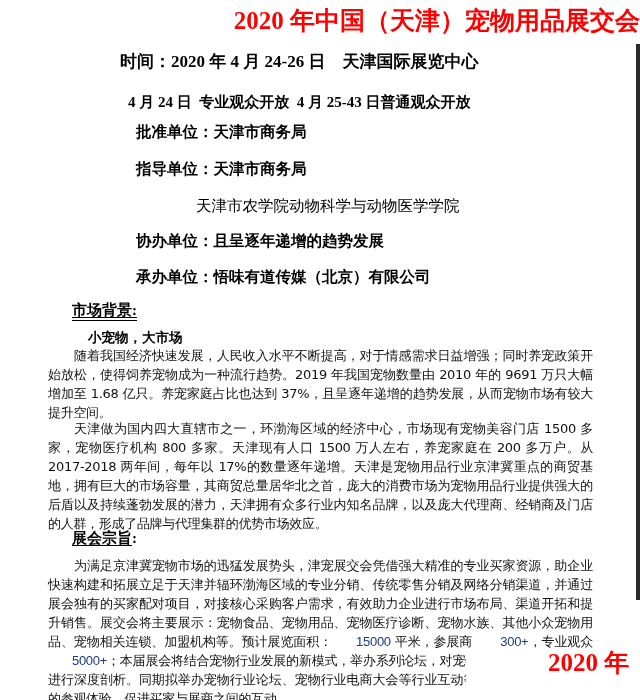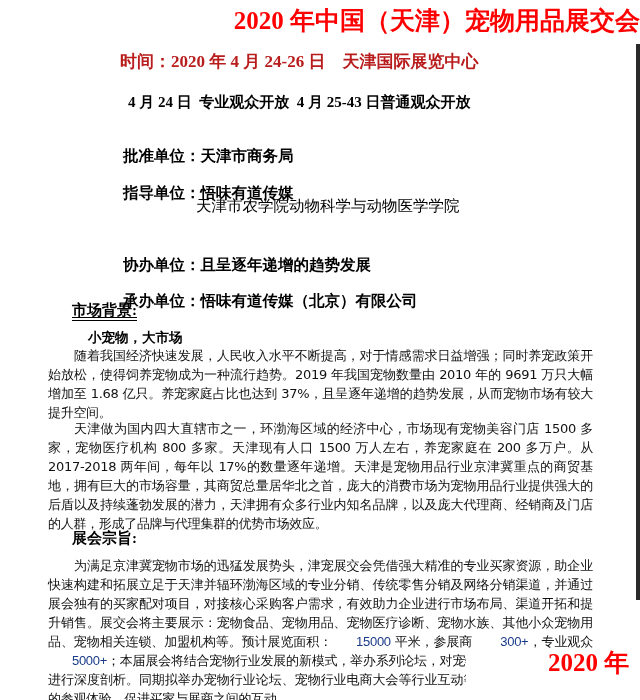--- a/index.html
+++ b/index.html
@@ -23,46 +23,45 @@
       color: #ff0000;
       font-weight: bold;
       font-size: 25px;
       line-height: 34px;
       font-family: "Liberation Serif", "DejaVu Serif", serif;
       letter-spacing: 0px;
     }
     .subtitle {
       position: absolute;
       left: 86px; top: 50px;
-      color: #b91c1c;
+      color: #000000;
       font-weight: bold;
       font-size: 17px;
       line-height: 24px;
       font-family: "Liberation Serif", "DejaVu Serif", serif;
       white-space: pre;
       padding-left: 34px;
     }
     .open-line {
       position: absolute;
       left: 128px; top: 91px;
       font-weight: bold;
       font-size: 15px;
       line-height: 22px;
       font-family: "Liberation Serif", "DejaVu Serif", serif;
       white-space: pre;
     }
     .unit-line {
       position: absolute;
-      left: 123px;
+      left: 136px;
       font-weight: bold;
       font-size: 15.5px;
       line-height: 22px;
       font-family: "Liberation Serif", "DejaVu Serif", serif;
       white-space: pre;
-      margin-top: 24px;
     }
     .unit-indent {
       position: absolute;
       left: 196px;
       font-weight: normal;
       font-size: 15.5px;
       line-height: 22px;
       font-family: "Liberation Serif", "DejaVu Serif", serif;
       white-space: pre;
     }
@@ -124,33 +123,33 @@
     }
   </style>
 </head>
 <body>
 
 <div class="title">2020 年中国（天津）宠物用品展交会</div>
 <div class="subtitle">时间：2020 年 4 月 24-26 日    天津国际展览中心</div>
 <div class="open-line">4 月 24 日  专业观众开放  4 月 25-43 日普通观众开放</div>
 
 <div class="unit-line" style="top:121px">批准单位：天津市商务局</div>
-<div class="unit-line" style="top:158px">指导单位：悟味有道传媒</div>
+<div class="unit-line" style="top:158px">指导单位：天津市商务局</div>
 <div class="unit-indent" style="top:195px">天津市农学院动物科学与动物医学学院</div>
 <div class="unit-line" style="top:230px">协办单位：且呈逐年递增的趋势发展</div>
 <div class="unit-line" style="top:266px">承办单位：悟味有道传媒（北京）有限公司</div>
 
 <div class="section-heading double" style="top:300px">市场背景:</div>
 <div class="sub-heading">小宠物，大市场</div>
 
 <div class="para" style="top:346px">随着我国经济快速发展，人民收入水平不断提高，对于情感需求日益增强；同时养宠政策开始放松，使得饲养宠物成为一种流行趋势。2019 年我国宠物数量由 2010 年的  9691  万只大幅增加至 1.68 亿只。养宠家庭占比也达到  37%，且呈逐年递增的趋势发展，从而宠物市场有较大提升空间。</div>
 <div class="para" style="top:419px">天津做为国内四大直辖市之一，环渤海区域的经济中心，市场现有宠物美容门店 1500 多家，宠物医疗机构 800 多家。天津现有人口 1500 万人左右，养宠家庭在 200 多万户。从 2017-2018 两年间，每年以 17%的数量逐年递增。天津是宠物用品行业京津冀重点的商贸基地，拥有巨大的市场容量，其商贸总量居华北之首，庞大的消费市场为宠物用品行业提供强大的后盾以及持续蓬勃发展的潜力，天津拥有众多行业内知名品牌，以及庞大代理商、经销商及门店的人群，形成了品牌与代理集群的优势市场效应。</div>
 
 <div class="section-heading" style="top:528px">
-  <span class="single" style="text-underline-offset:2px;">展会宗旨</span><span>:</span>
+  <span class="single" style="text-decoration:underline;text-underline-offset:2px;">展会宗旨</span><span>:</span>
 </div>
 
 <div class="para" style="top:556px">
   <span>为满足京津冀宠物市场的迅猛发展势头，津宠展交会凭借强大精准的专业买家资源，助企业快速构建和拓展立足于天津并辐环渤海区域的专业分销、传统零售分销及网络分销渠道，并通过展会独有的买家配对项目，对接核心采购客户需求，有效助力企业进行市场布局、渠道开拓和提升销售。展交会将主要展示：宠物食品、宠物用品、宠物医疗诊断、宠物水族、其他小众宠物用品、宠物相关连锁、加盟机构等。预计展览面积：</span><span class="blue">15000</span><span> 平米，参展商 </span><span class="blue">300+</span><span>，专业观众 </span><span class="blue">5000+</span><span>；本届展会将结合宠物行业发展的新模式，举办系列论坛，对宠物行业现状及发展模式进行深度剖析。同期拟举办宠物行业论坛、宠物行业电商大会等行业互动等精彩活动，丰富买家的参观体验，促进买家与展商之间的互动。</span>
 </div>
 
 <div class="right-bar"></div>
 
 <div class="overlay-box"></div>
 <div class="overlay-title">2020 年</div>

